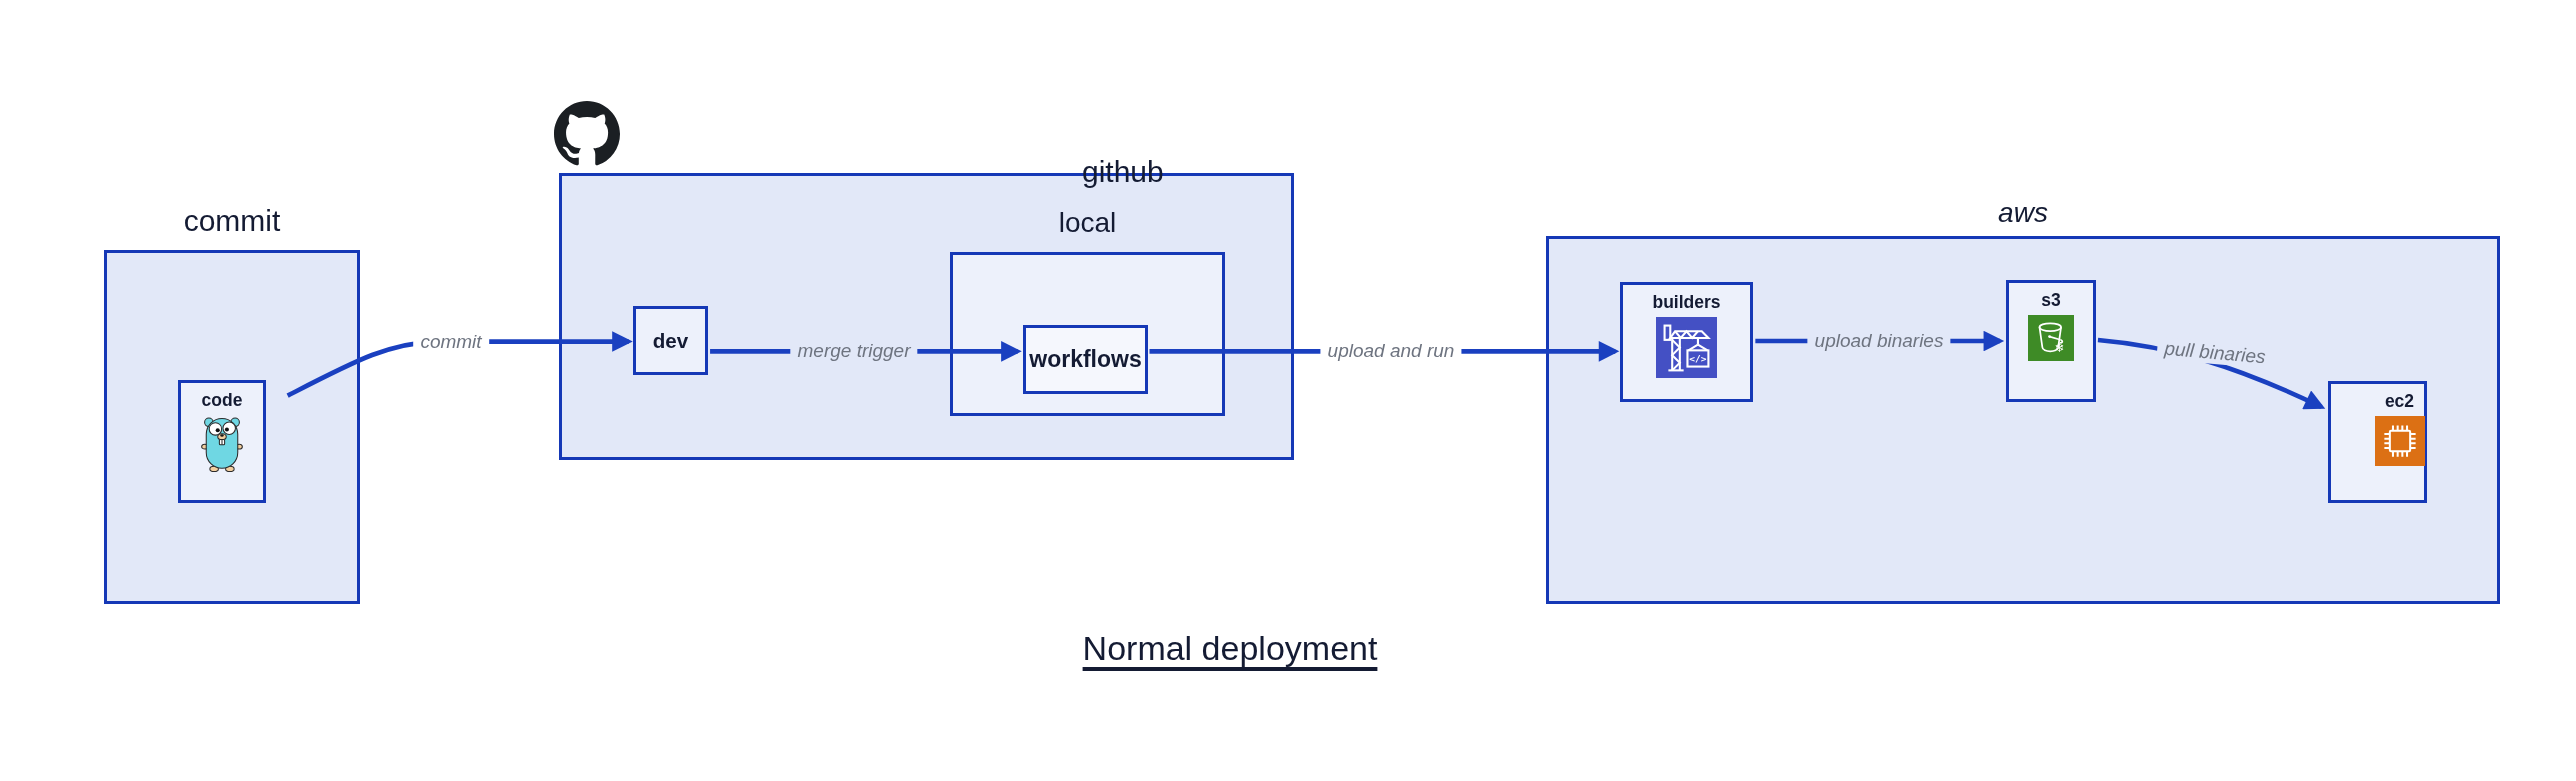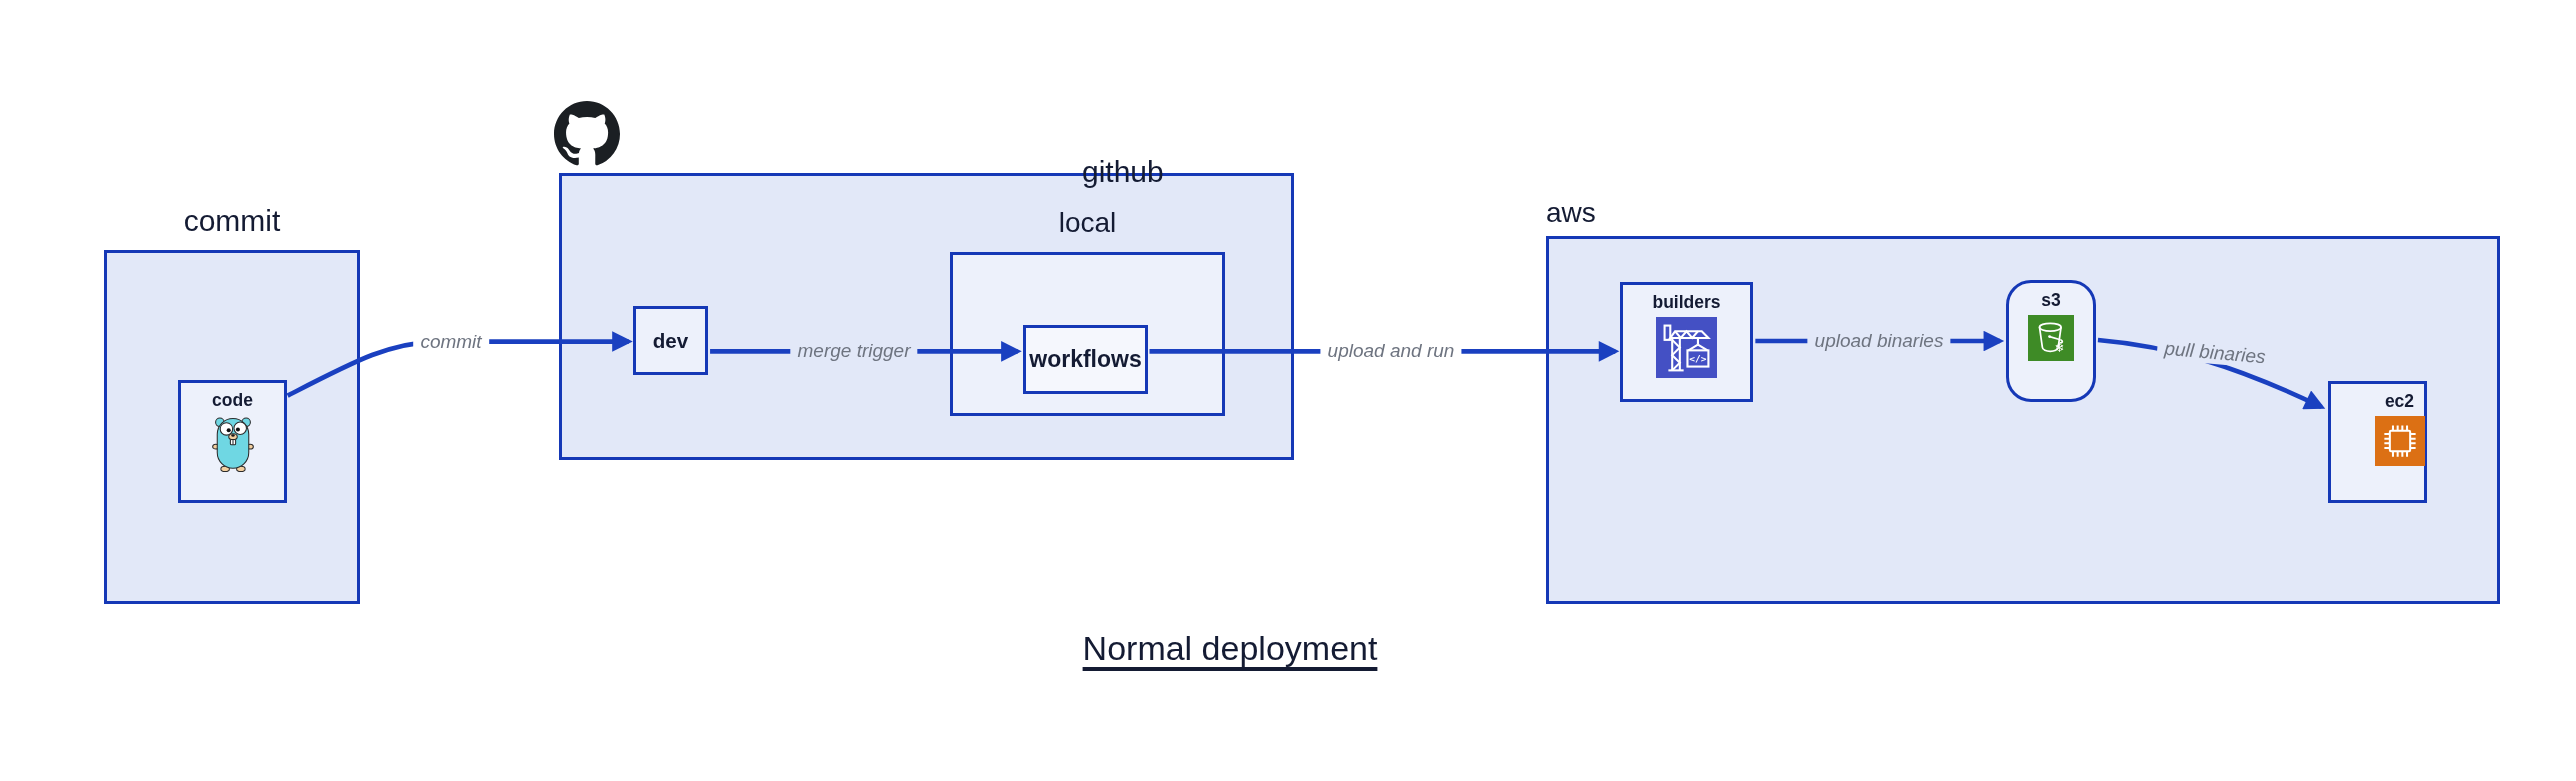--- a/index.html
+++ b/index.html
@@ -18,40 +18,40 @@
   #gbox-local {left:104px; top:250px; width:256px;  height:354px;}
   #gbox-github{left:559px;top:173px; width:735px; height:287px;}
   #gbox-master{left:950px;top:252px; width:275px;  height:164px; background:var(--node-fill); z-index:2;}
   #gbox-aws   {left:1546px;top:236px; width:954px; height:368px;}
 
   
   .glabel{position:absolute;color:var(--label-dark);z-index:6;line-height:1.1;}
   #glabel-local {left:104px; top:204px; width:256px; text-align:center;font-size:30px;}
   #glabel-github{left:1082px;top:127px; width:206px; text-align:left; font-size:30px;margin-top:28px;}
   #glabel-master{left:950px;top:208px; width:275px; text-align:center;font-size:28px;}
-  #glabel-aws   {left:1546px;top:198px; width:954px;text-align:left;font-size:28px;}
+  #glabel-aws   {left:1546px;top:198px; width:954px;text-align:center;font-size:28px;font-style:italic;}
 
   
   #edges{position:absolute;left:0;top:0;z-index:3;}
   .edge{stroke:var(--arrow-blue);stroke-width:9;fill:none;}
   .ah-fill{fill:var(--arrow-blue);}
 
   
   .node{
     position:absolute;box-sizing:border-box;
     border:3.6px solid var(--border-blue);
     background:var(--node-fill);
     display:flex;flex-direction:column;align-items:center;
     z-index:4;
   }
-  #node-code     {left:178px; top:380px; width:109px; height:123px;}
+  #node-code     {left:178px; top:380px; width:88px; height:123px;}
   #node-dev      {left:633px;top:306px; width:75px; height:69px;justify-content:center;}
   #node-workflows{left:1023px;top:325px; width:125px; height:69px;justify-content:center;background:var(--subnode-fill);}
   #node-builders {left:1620px;top:282px; width:133px; height:120px;}
-  #node-s3       {left:2006px;top:280px; width:90px; height:122px;border-radius:25px;}
+  #node-s3       {left:2006px;top:280px; width:90px; height:122px;}
   #node-ec2      {left:2328px;top:381px; width:99px; height:122px;padding-left:44px;}
 
   .nlabel{font-weight:bold;color:var(--label-dark);font-size:17.5px;margin-top:7.2px;white-space:nowrap;}
   #node-dev .nlabel{font-size:20.6px;margin-top:0;}
   #node-workflows .nlabel{font-size:23px;margin-top:0;}
   .node-icon{margin-top:4.1px;}
 
   
   .elabel{
     position:absolute;transform:translate(-50%,-50%);

